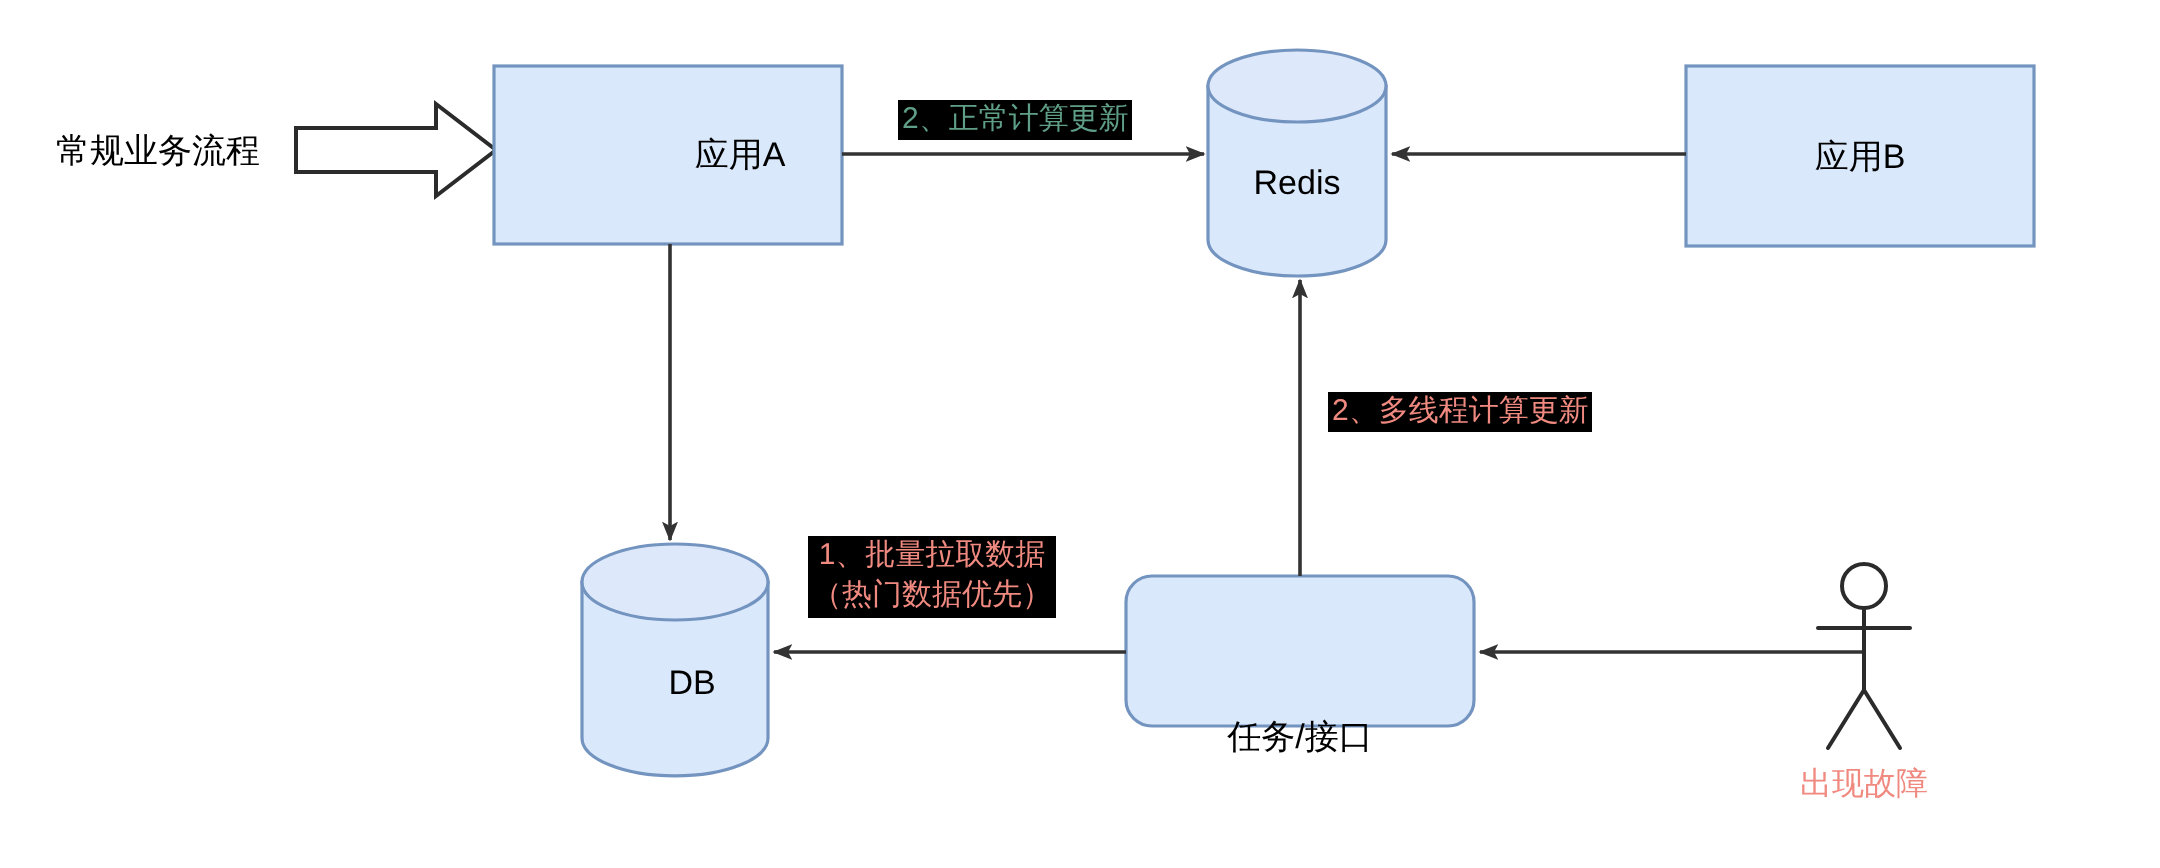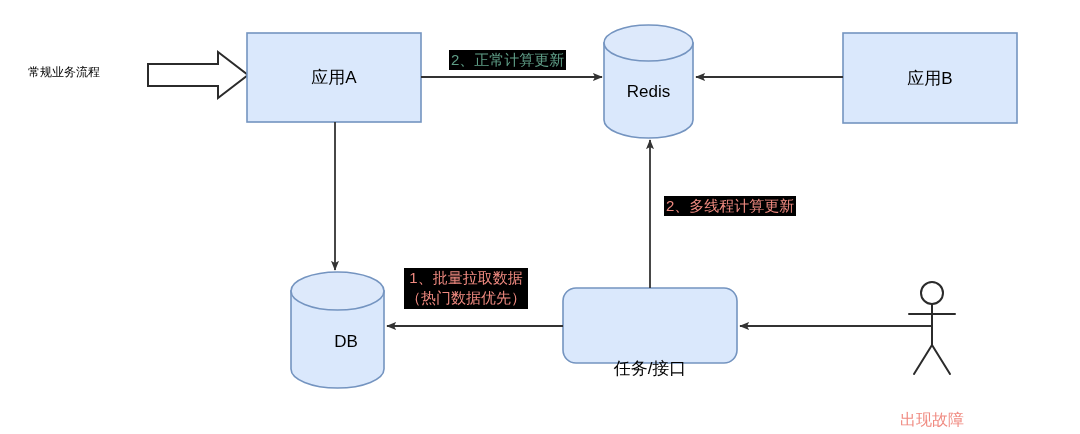--- a/index.html
+++ b/index.html
@@ -39,21 +39,21 @@
     font-size: 15px;
     line-height: 1.35;
     white-space: pre;
     background: #000000;
     padding: 0 2px;
   }
   .edge-label.green { color: #5f9e87; }
   .edge-label.red { color: #f08a80; }
   .flow-label {
     position: absolute;
-    font-size: 12px;
+    font-size: 17px;
     color: #000000;
     white-space: nowrap;
   }
   .actor-label {
     position: absolute;
     font-size: 16px;
     color: #f08a80;
     white-space: nowrap;
     text-align: center;
   }
@@ -104,33 +104,33 @@
       <circle cx="932" cy="293" r="11" fill="#ffffff"></circle>
       <line x1="932" y1="304" x2="932" y2="345"></line>
       <line x1="909" y1="314" x2="955" y2="314"></line>
       <line x1="932" y1="345" x2="914" y2="374"></line>
       <line x1="932" y1="345" x2="950" y2="374"></line>
     </g>
   </svg>
 
   <div class="flow-label" style="left:28px; top:64px;">常规业务流程</div>
 
-  <div class="node-label" style="left:247px; top:68px; width:174px;">应用A</div>
+  <div class="node-label" style="left:247px; top:68px; width:174px;padding-left:36px;">应用A</div>
 
   <div class="node-label" style="left:604px; top:82px; width:89px;">Redis</div>
 
   <div class="node-label" style="left:843px; top:69px; width:174px;">应用B</div>
 
   <div class="node-label" style="left:291px; top:332px; width:110px;">DB</div>
 
   <div class="node-label" style="left:563px; top:315px; width:174px;margin-top:44px;">任务/接口</div>
 
   <div class="edge-label green" style="left:449px; top:50px;">2、正常计算更新</div>
 
 
   <div class="edge-label red" style="left:664px; top:196px;">2、多线程计算更新</div>
 
   <div class="edge-label red" style="left:404px; top:268px; text-align:center;">1、批量拉取数据
 （热门数据优先）</div>
 
-  <div class="actor-label" style="left:872px; top:382px; width:120px;margin-top:28px;">出现故障</div>
+  <div class="actor-label" style="left:872px; top:382px; width:120px;">出现故障</div>
 
 </div>
 
 </body></html>

